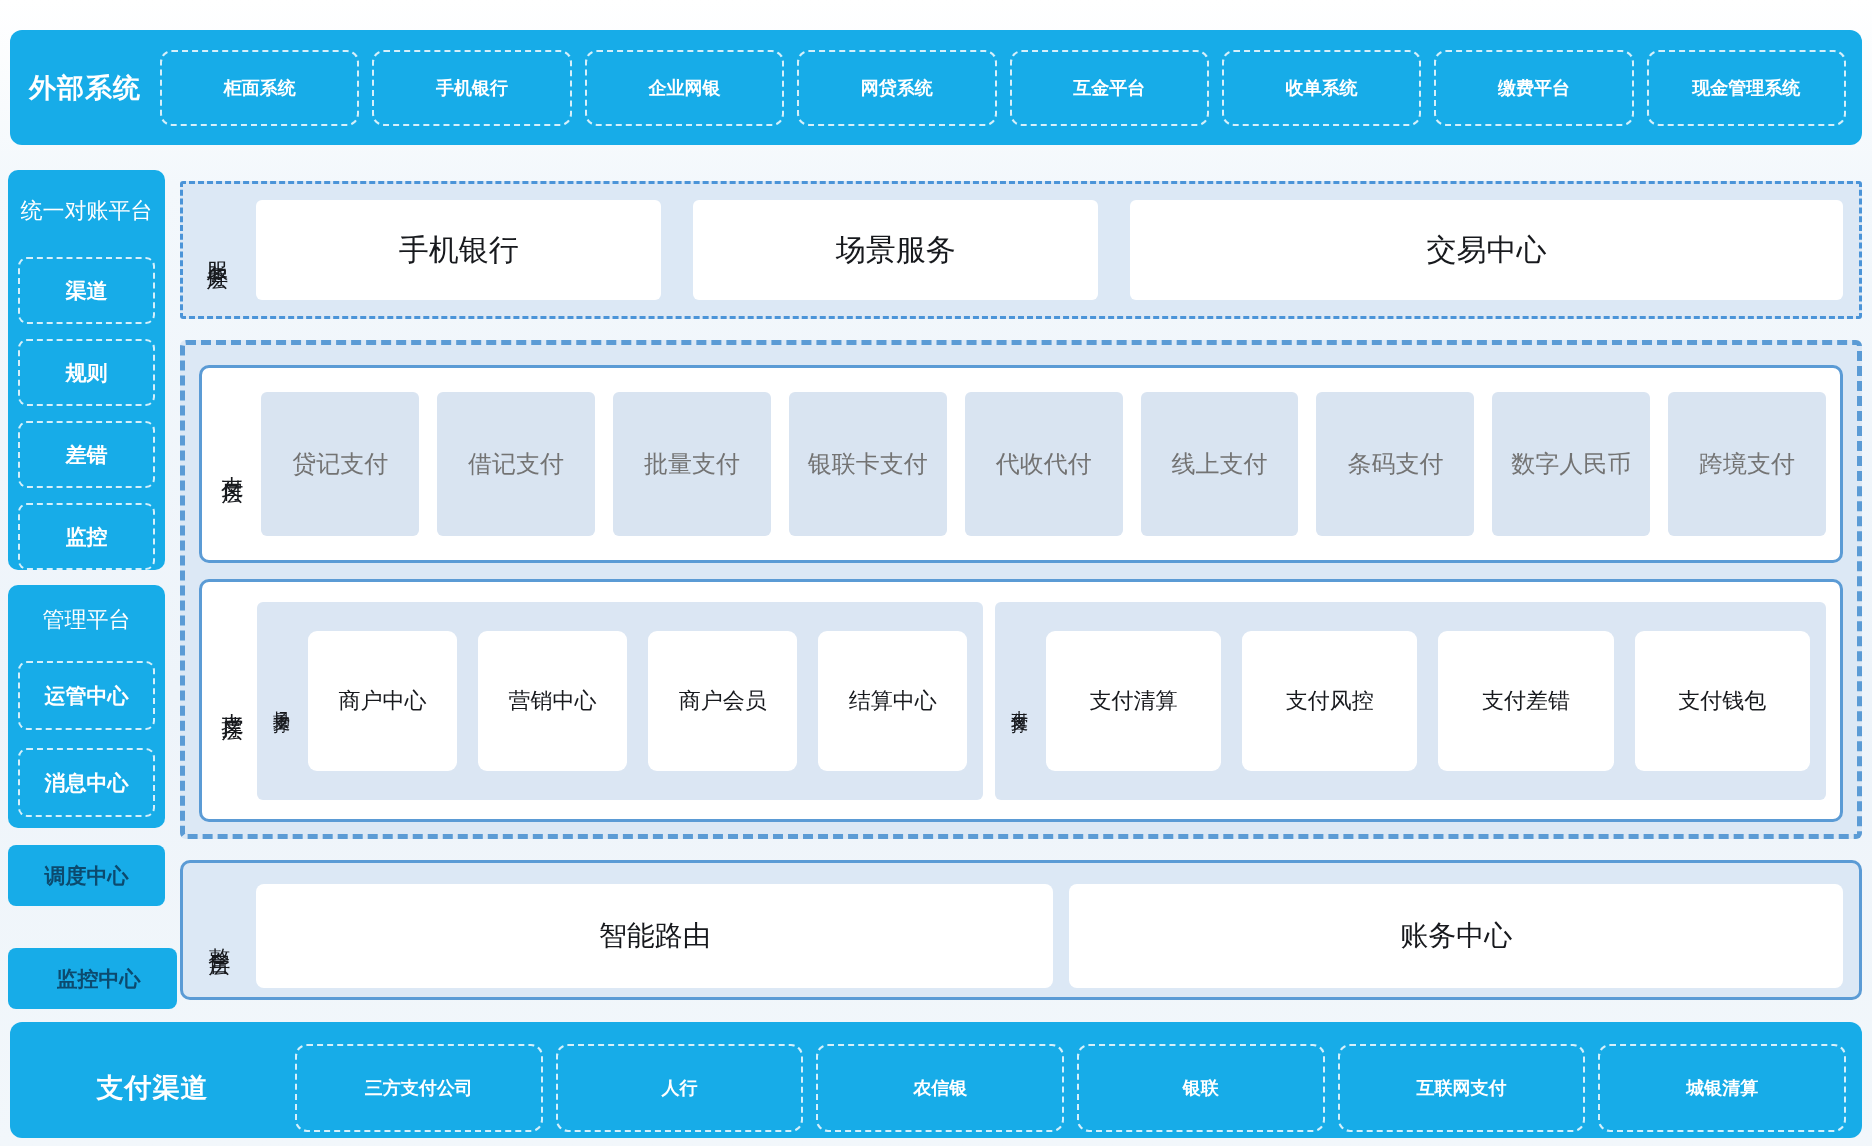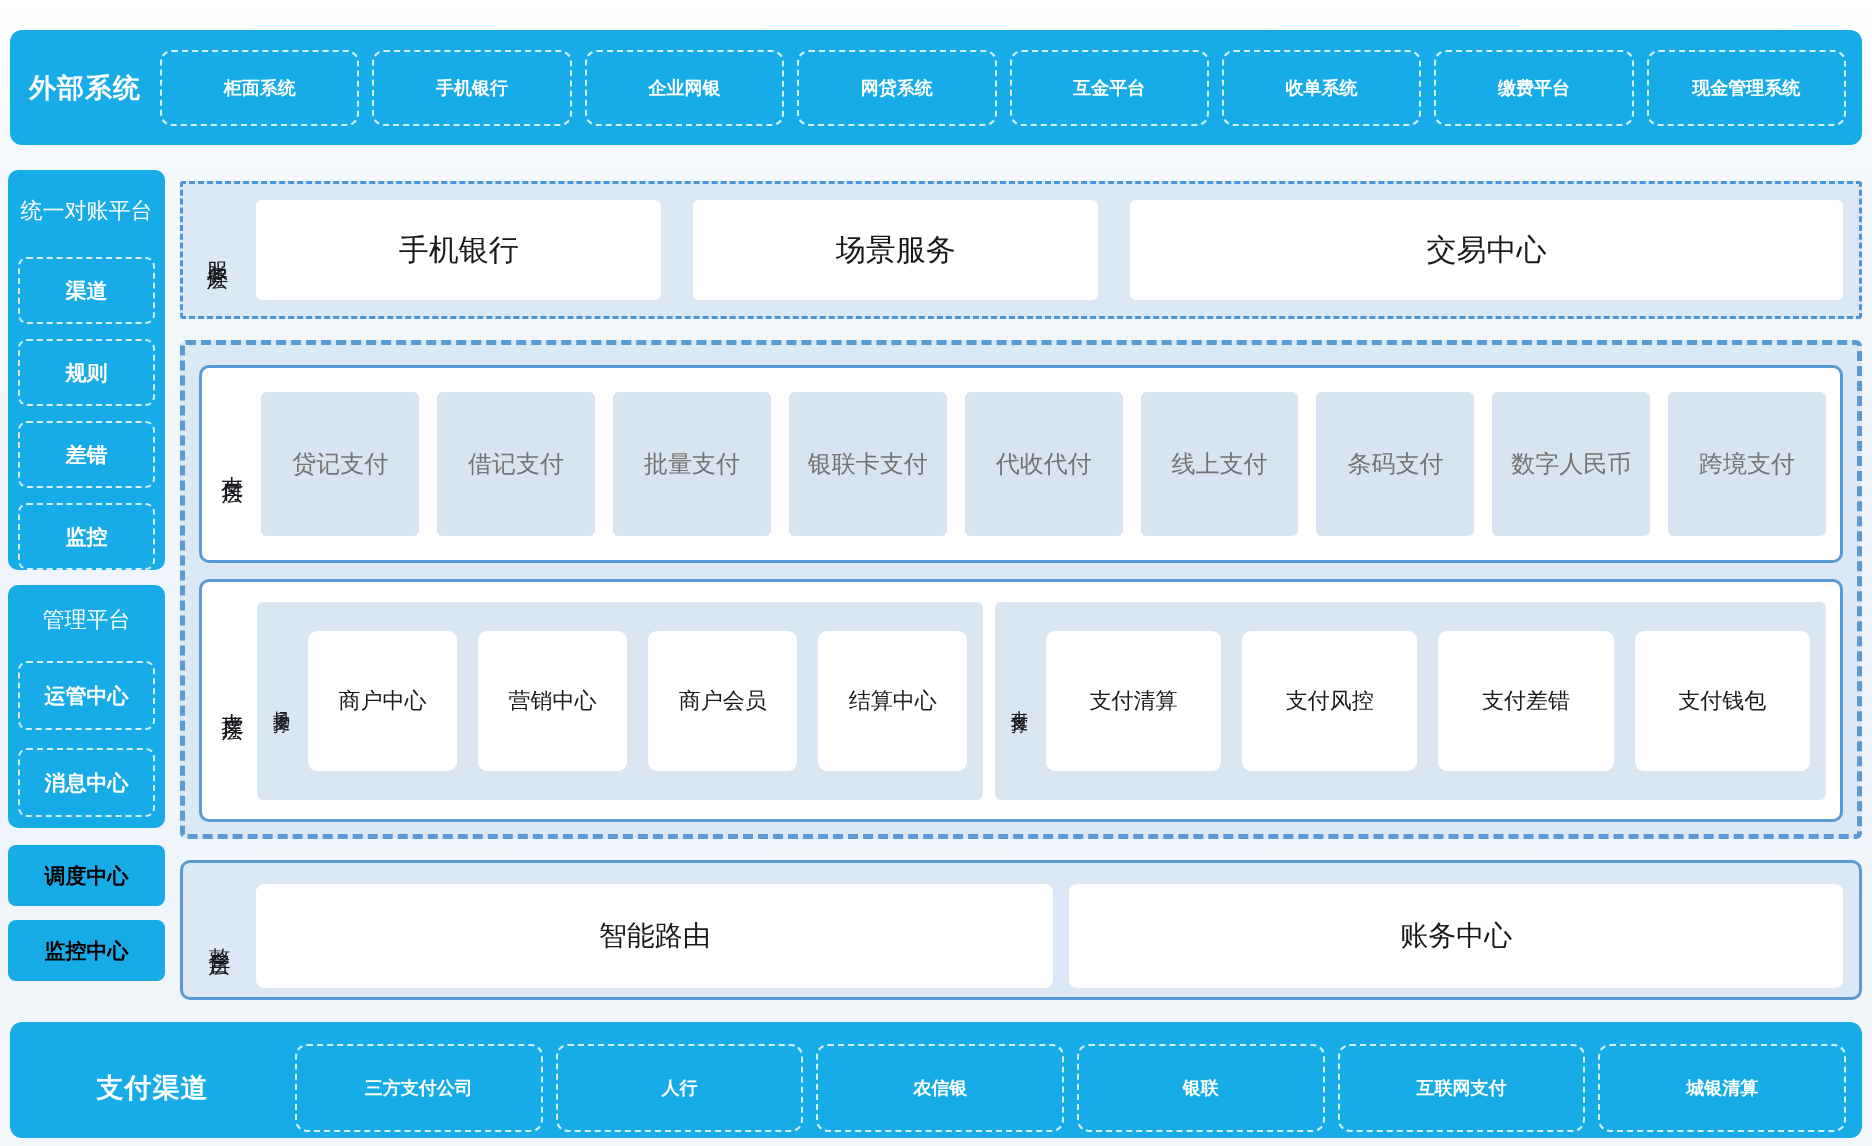--- a/index.html
+++ b/index.html
@@ -20,24 +20,24 @@
 
   
   .side-box{position:absolute;left:8px;width:157px;background:#17ace8;border-radius:10px;color:#fff;box-sizing:border-box;}
   .side-box .side-title{text-align:center;font-size:22px;font-weight:normal;padding-top:20px;height:58px;box-sizing:border-box;}
   .side-item{height:63px;margin:15px 10px 0;border:2px dashed rgba(255,255,255,.82);border-radius:9px;
              display:flex;align-items:center;justify-content:center;font-size:21px;font-weight:bold;}
   #recon-box{top:170px;height:400px;}
   #recon-box .side-title{padding-top:26px;height:72px;}
   #mgmt-box{top:585px;height:243px;}
   #mgmt-box .side-item{height:65px;margin-top:18px;}
-  .side-solo{position:absolute;left:8px;width:157px;height:61px;background:#17ace8;border-radius:8px;color:#000000;
+  .side-solo{position:absolute;left:8px;width:157px;height:61px;background:#17ace8;border-radius:8px;color:#0c4a6e;
              display:flex;align-items:center;justify-content:center;font-size:21px;font-weight:bold;}
   #dispatch-box{top:845px;}
-  #monitorc-box{top:920px;}
+  #monitorc-box{top:948px;padding-left:12px;}
 
   
   .vlabel{writing-mode:vertical-lr;text-orientation:upright;font-size:22px;line-height:1.15;
           letter-spacing:4px;color:#17191d;flex:0 0 auto;}
   .vlabel-sm{writing-mode:vertical-lr;text-orientation:upright;font-size:17px;line-height:1.1;
              letter-spacing:2px;color:#17191d;flex:0 0 auto;}
 
   
   .service{position:absolute;left:180px;top:181px;width:1682px;height:138px;box-sizing:border-box;
            background:#dce8f5;border:3px dashed #4b94d8;border-radius:3px;

